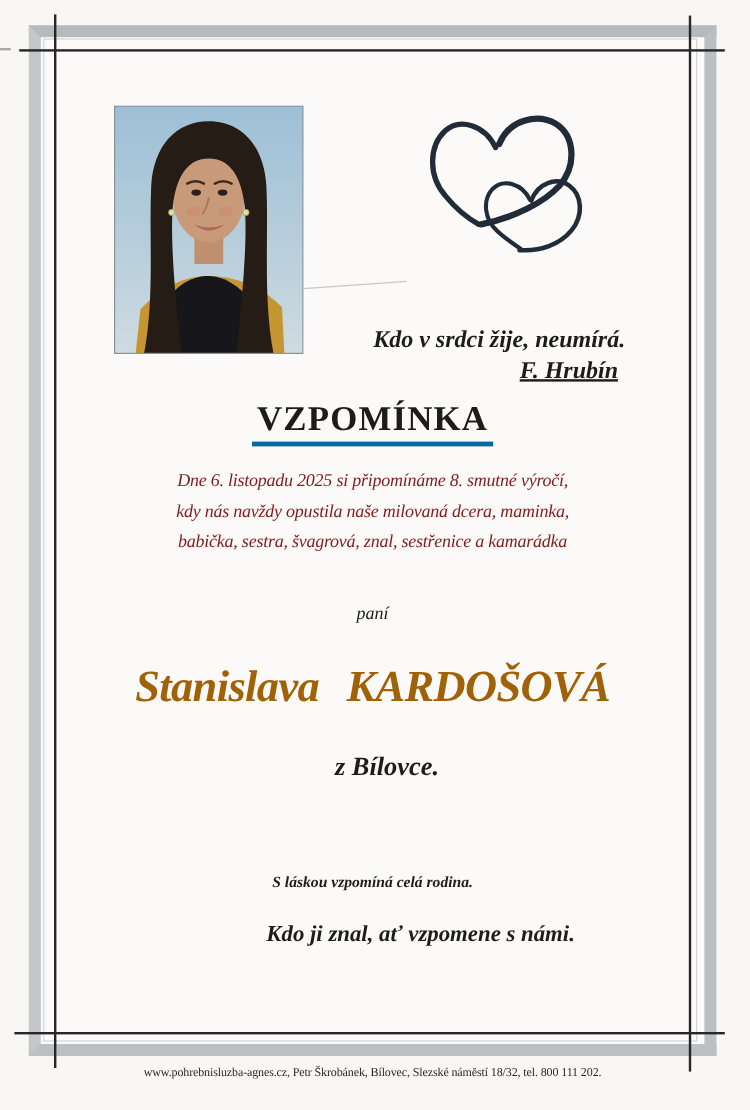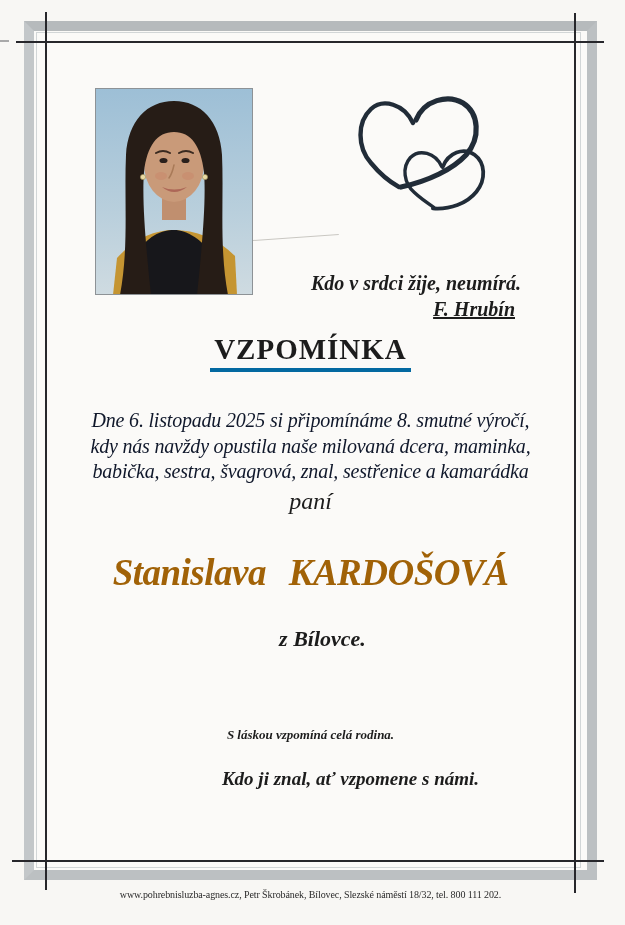--- a/index.html
+++ b/index.html
@@ -49,25 +49,25 @@
     font-style:italic;font-weight:700;font-size:20px;line-height:26px;margin-top:41px;
   }
   .quote .attr{padding-right:6px;font-size:20px;text-decoration:underline;}
   .title-wrap{top:334px;}
   .title{
     display:inline-block;
     font-weight:700;font-size:29px;letter-spacing:1px;line-height:1.1;
     border-bottom:4px solid #0369a1;padding:0 4px 2px 4px;
   }
   .intro{
-    top:408px;
-    font-style:italic;font-size:20px;line-height:25.5px;letter-spacing:-0.2px;
-    color:#0f172a;
+    top:389px;
+    font-style:italic;font-size:15px;line-height:25.5px;letter-spacing:-0.2px;
+    color:#7f1d1d;
   }
-  .honorific{top:488px;font-style:italic;font-size:24px;}
+  .honorific{top:504px;font-style:italic;font-size:15px;}
   .name{
     top:551px;
     font-style:italic;font-weight:700;font-size:37px;letter-spacing:-0.5px;
     word-spacing:14px;color:#a16207;
   }
   .origin{top:626px;font-style:italic;font-weight:700;font-size:22px;margin-left:12px;}
   .closing1{top:727px;font-style:italic;font-weight:700;font-size:13px;}
   .closing2{top:768px;font-style:italic;font-weight:700;font-size:19px;margin-left:40px;}
   .footer{
     top:889px;

